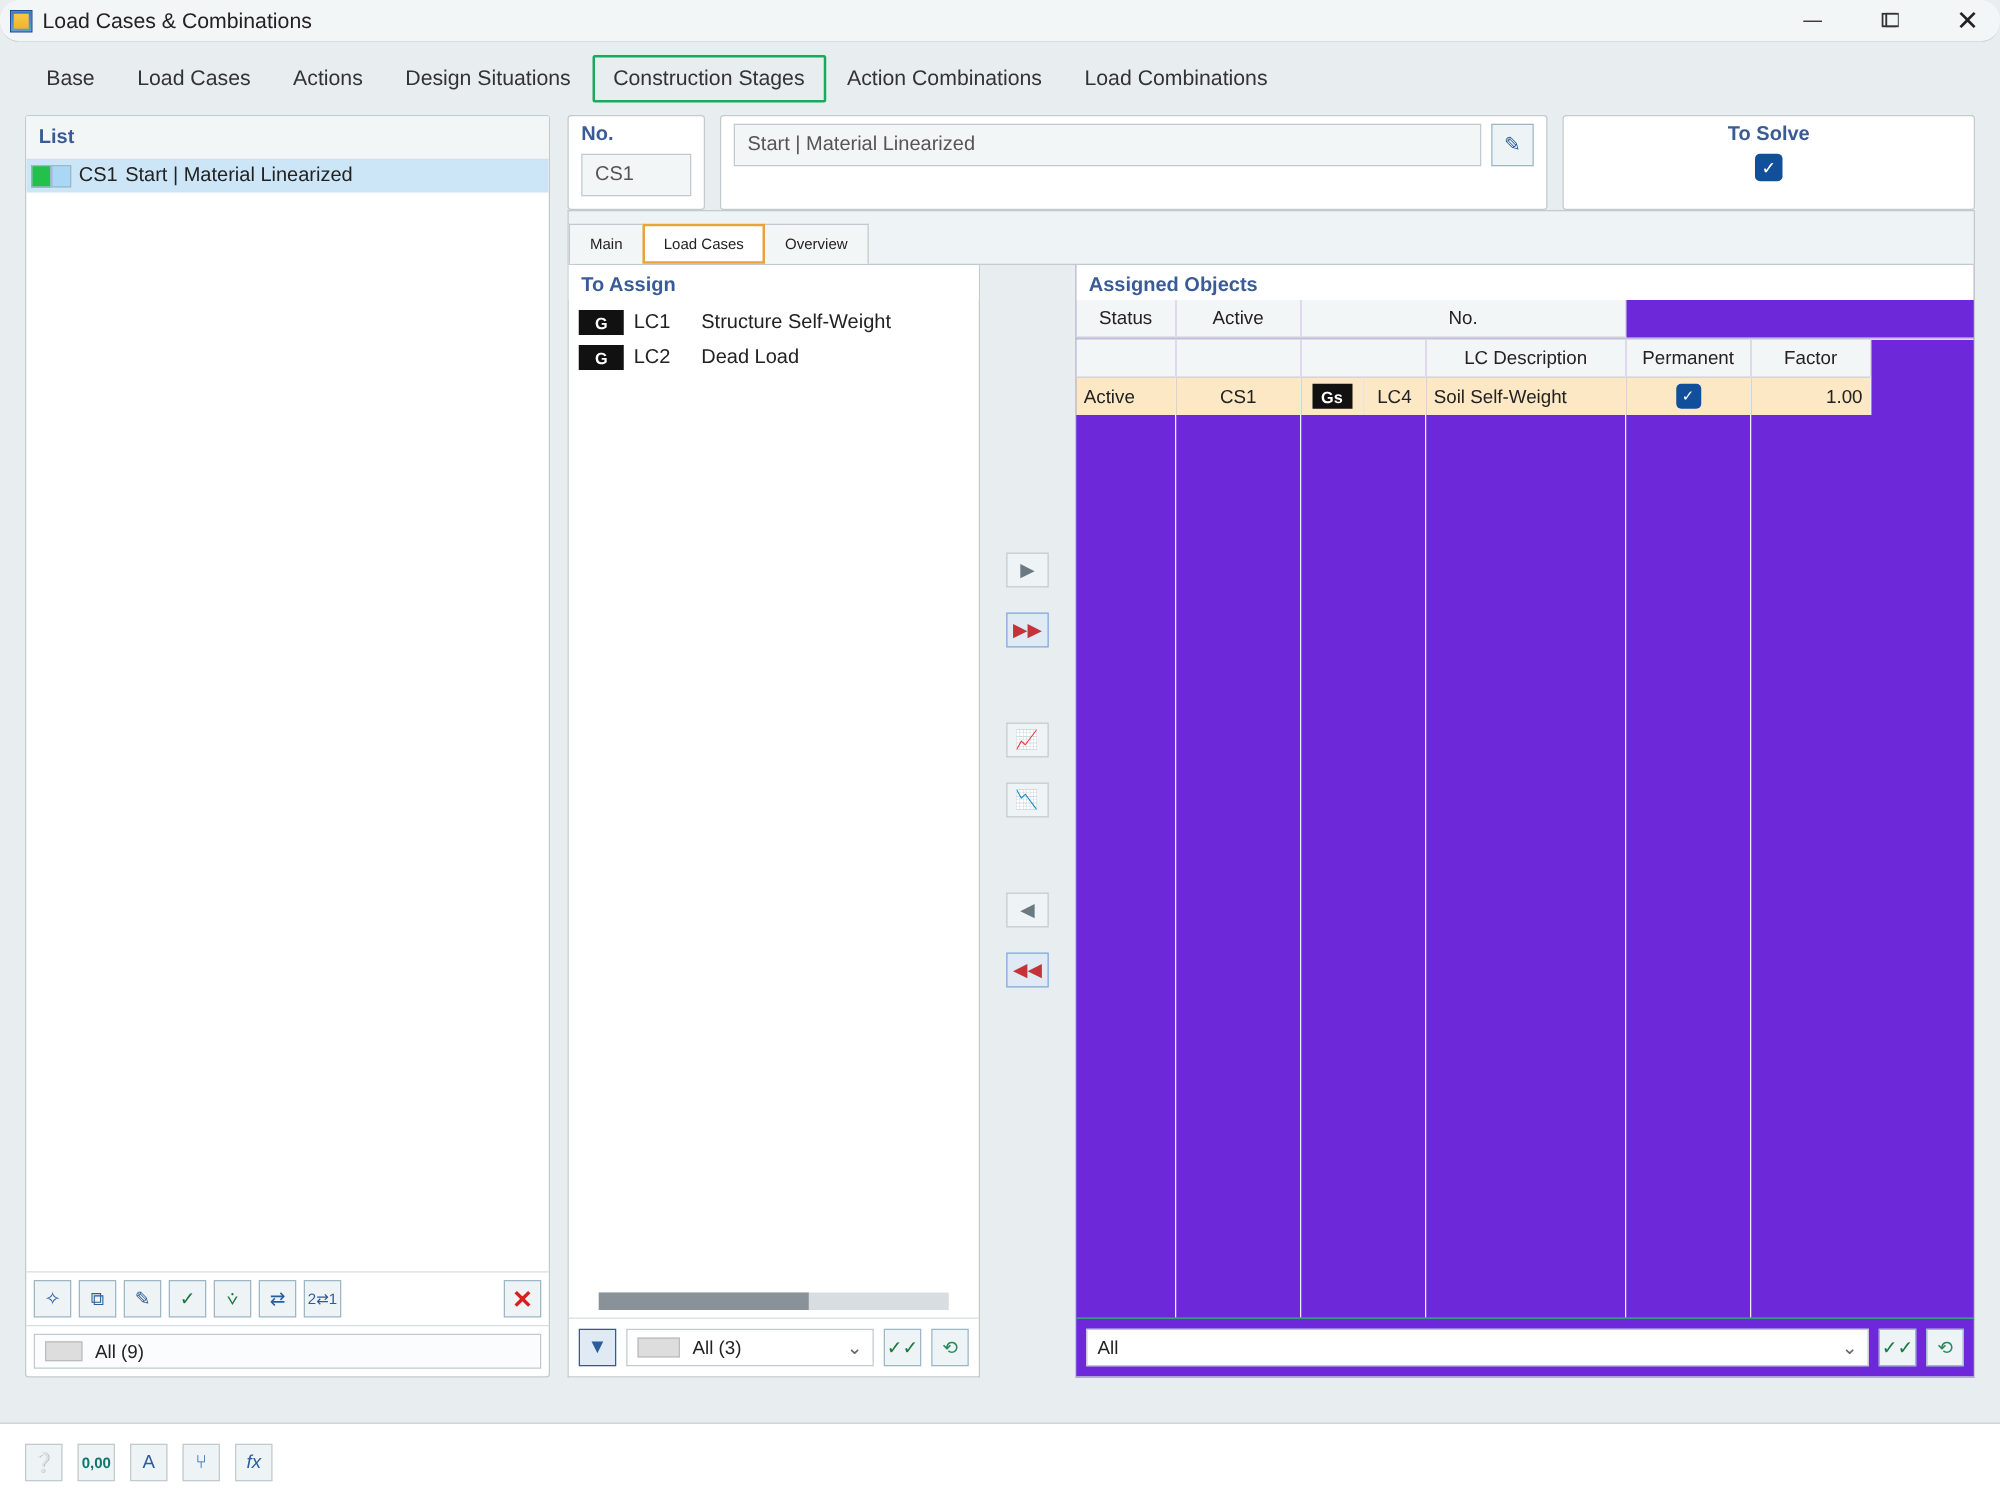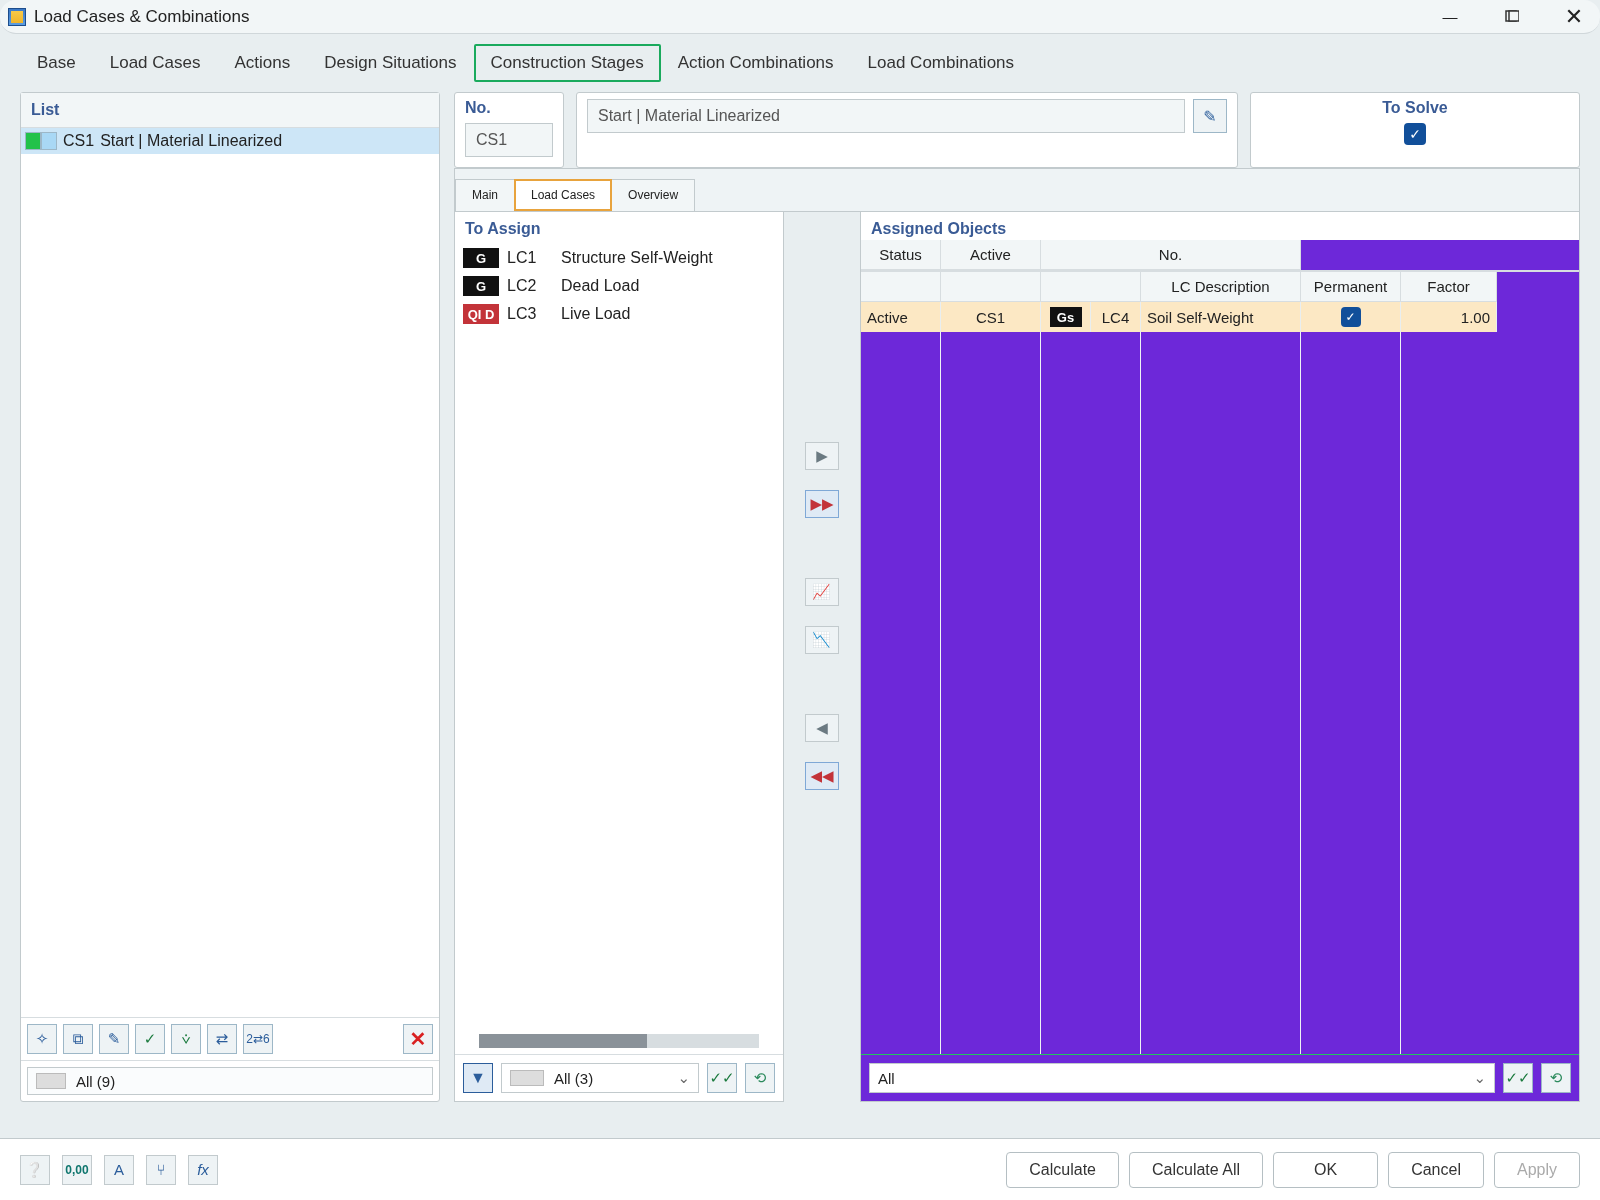--- a/index.html
+++ b/index.html
@@ -144,21 +144,21 @@
       </div>
     </div>
     <div class="list-toolbar">
       <div class="tool-btn">✧</div>
       <div class="tool-btn">⧉</div>
       <div class="tool-btn">✎</div>
       <div class="tool-btn" style="color:#1a7a3d">✓</div>
       <div class="tool-btn" style="color:#1a7a3d">⩒</div>
       <div class="tool-btn">⇄</div>
       <div class="tool-btn">
-          <span style="font-size:12px">2⇄6</span>
+          <span style="font-size:12px">2⇄1</span>
         </div>
       <div class="tool-btn red">✕</div>
     </div>
     <div class="filter-row">
       <div class="filter-select">
         <span class="sw"></span>
           <span>All (9)</span>
       </div>
     </div>
   </div>
@@ -196,25 +196,20 @@
         <div class="assign-body">
           <div class="assign-item">
             <span class="badge black">G</span>
             <span class="code">LC1</span>
             <span>Structure Self-Weight</span>
           </div>
           <div class="assign-item">
             <span class="badge black">G</span>
             <span class="code">LC2</span>
             <span>Dead Load</span>
-          </div>
-          <div class="assign-item">
-            <span class="badge red">QI D</span>
-            <span class="code">LC3</span>
-            <span>Live Load</span>
           </div>
         </div>
         <div class="assign-scroll"></div>
         <div class="assign-filter">
           <div class="funnel">▼</div>
           <div class="mini-select">
             <span class="sw"></span>
               <span>All (3)</span>
               <span class="dd">⌄</span>
           </div>
@@ -287,20 +282,13 @@
 </div>
 
 <div class="footer">
   <div class="foot-icons">
     <div class="foot-icon">❔</div>
     <div class="foot-icon" style="color:#0f766e;font-size:12px;font-weight:bold;">0,00</div>
     <div class="foot-icon">A</div>
     <div class="foot-icon">⑂</div>
     <div class="foot-icon" style="font-style:italic;">fx</div>
   </div>
-  <div class="foot-btns">
-    <button class="foot-btn">Calculate</button>
-    <button class="foot-btn">Calculate All</button>
-    <button class="foot-btn" style="padding:0 40px;">OK</button>
-    <button class="foot-btn">Cancel</button>
-    <button class="foot-btn disabled">Apply</button>
-  </div>
 </div>
 
 </body></html>

